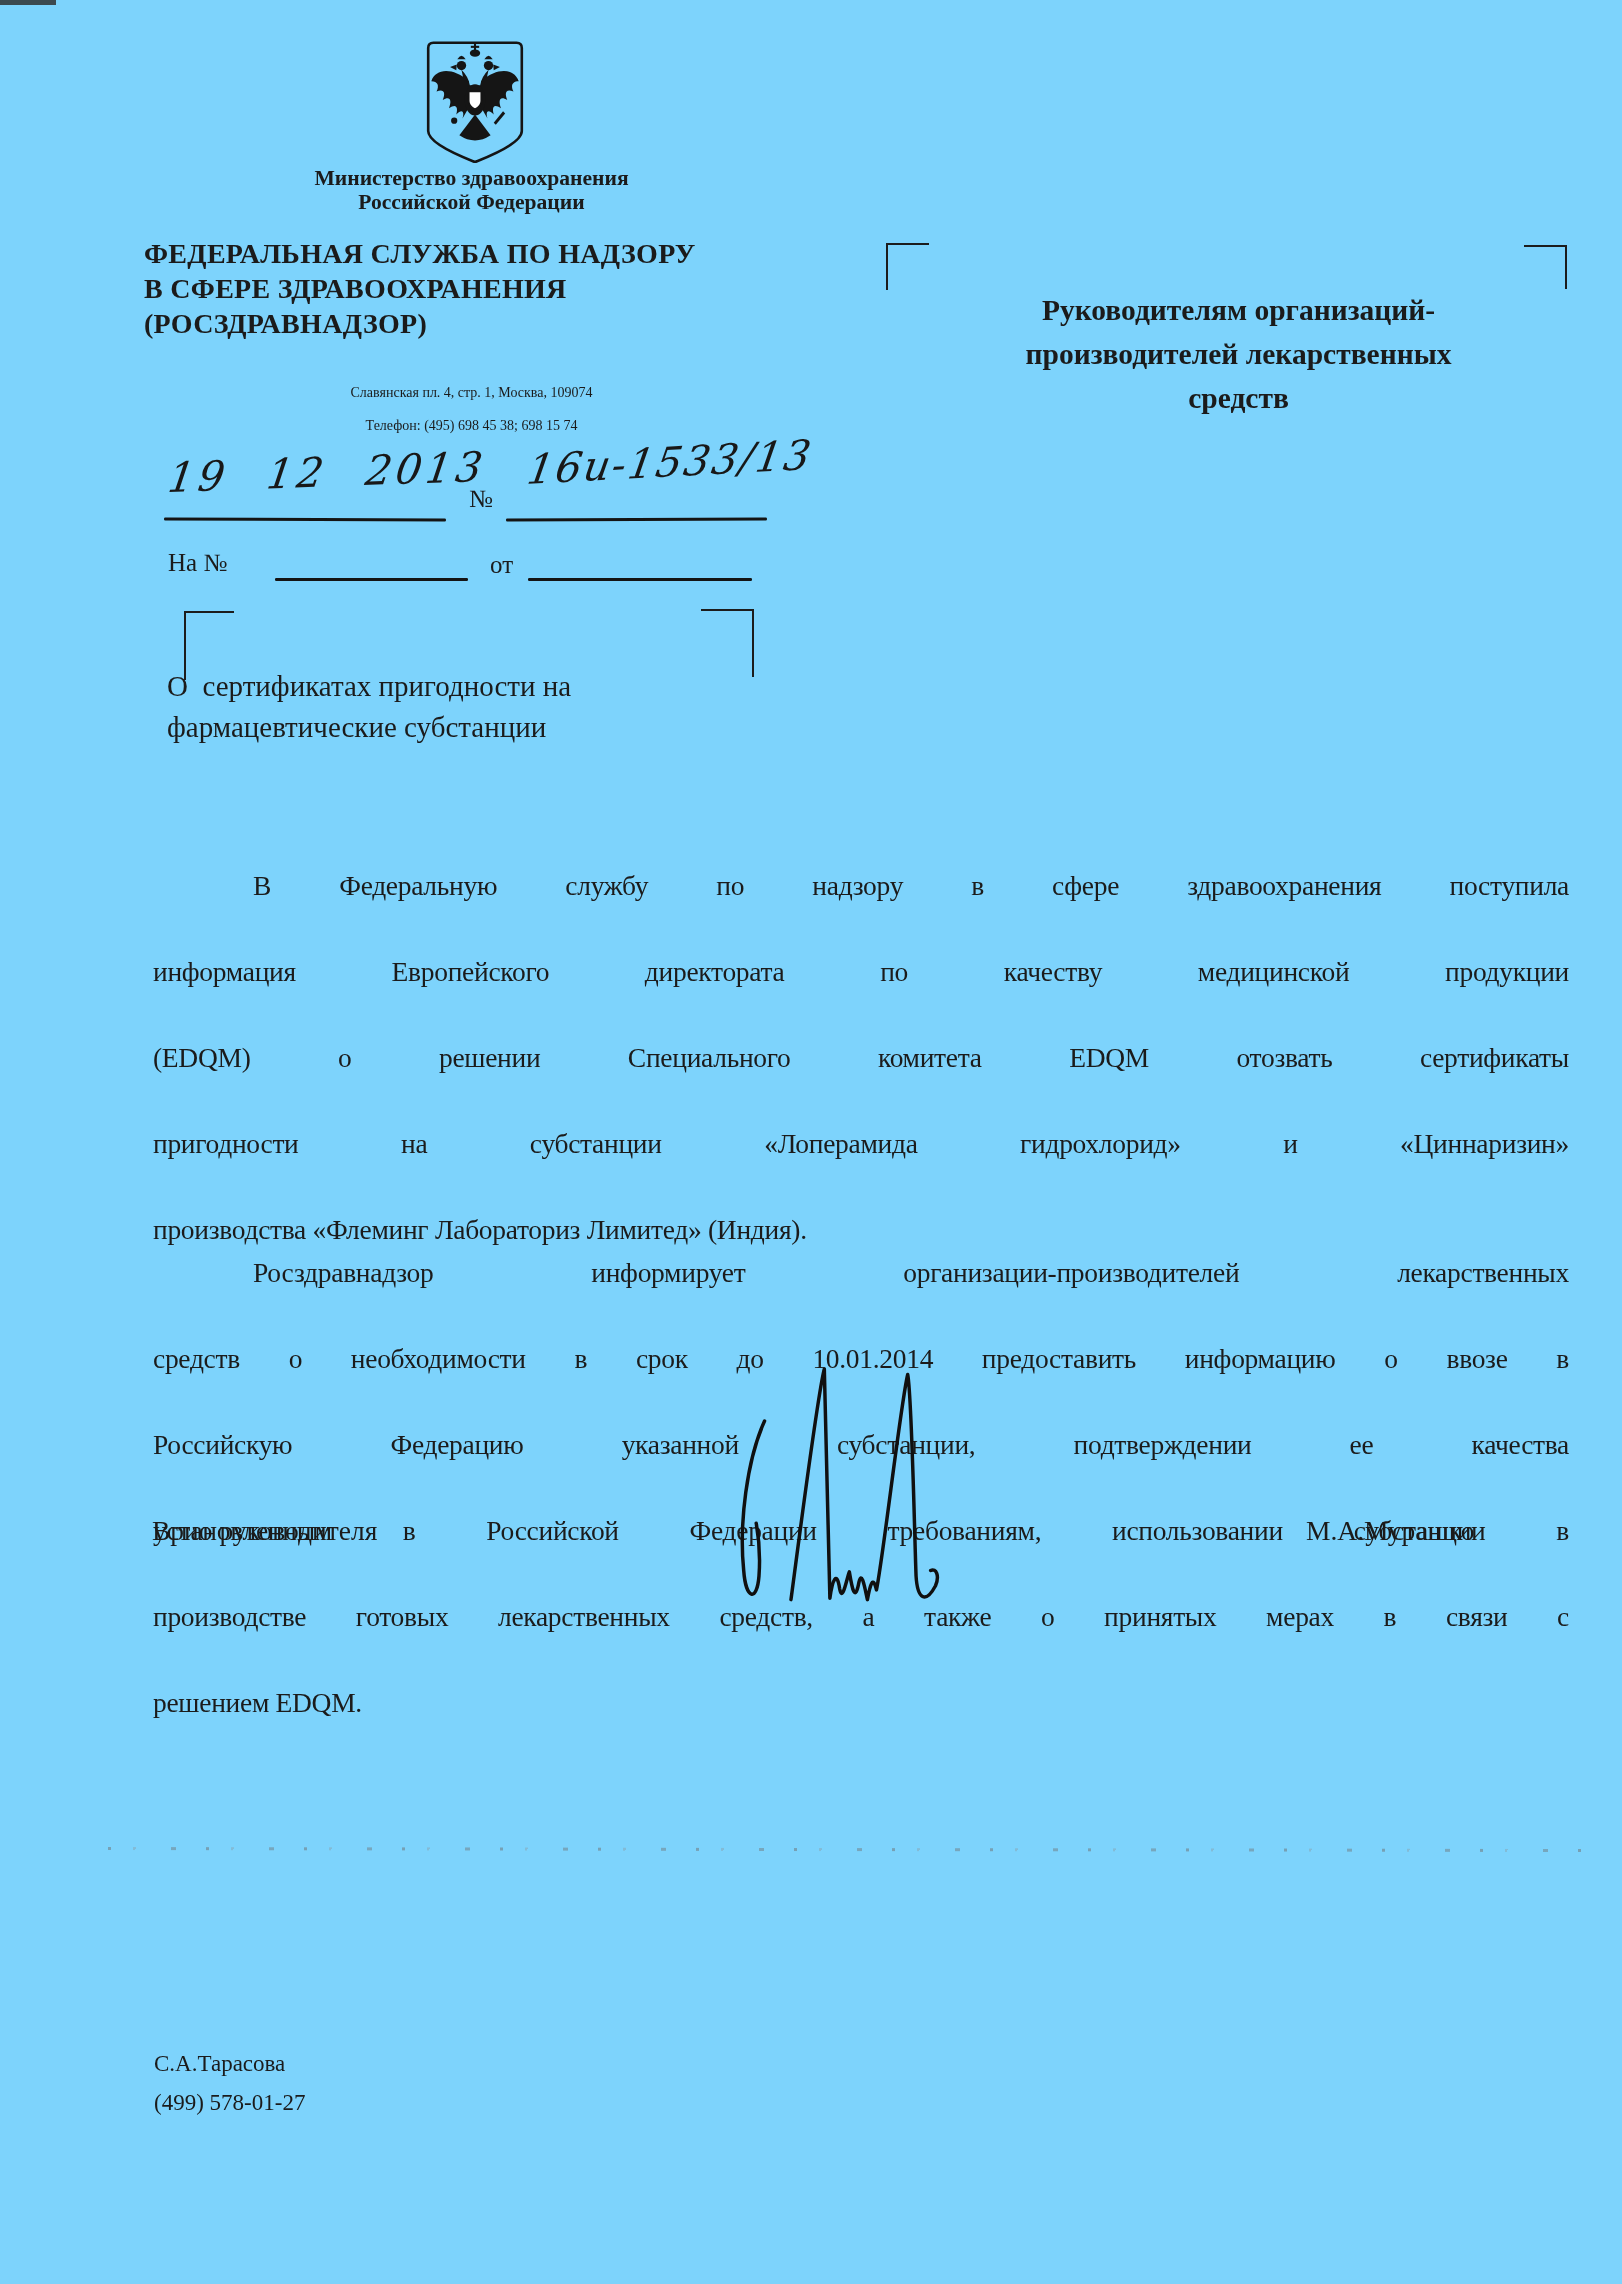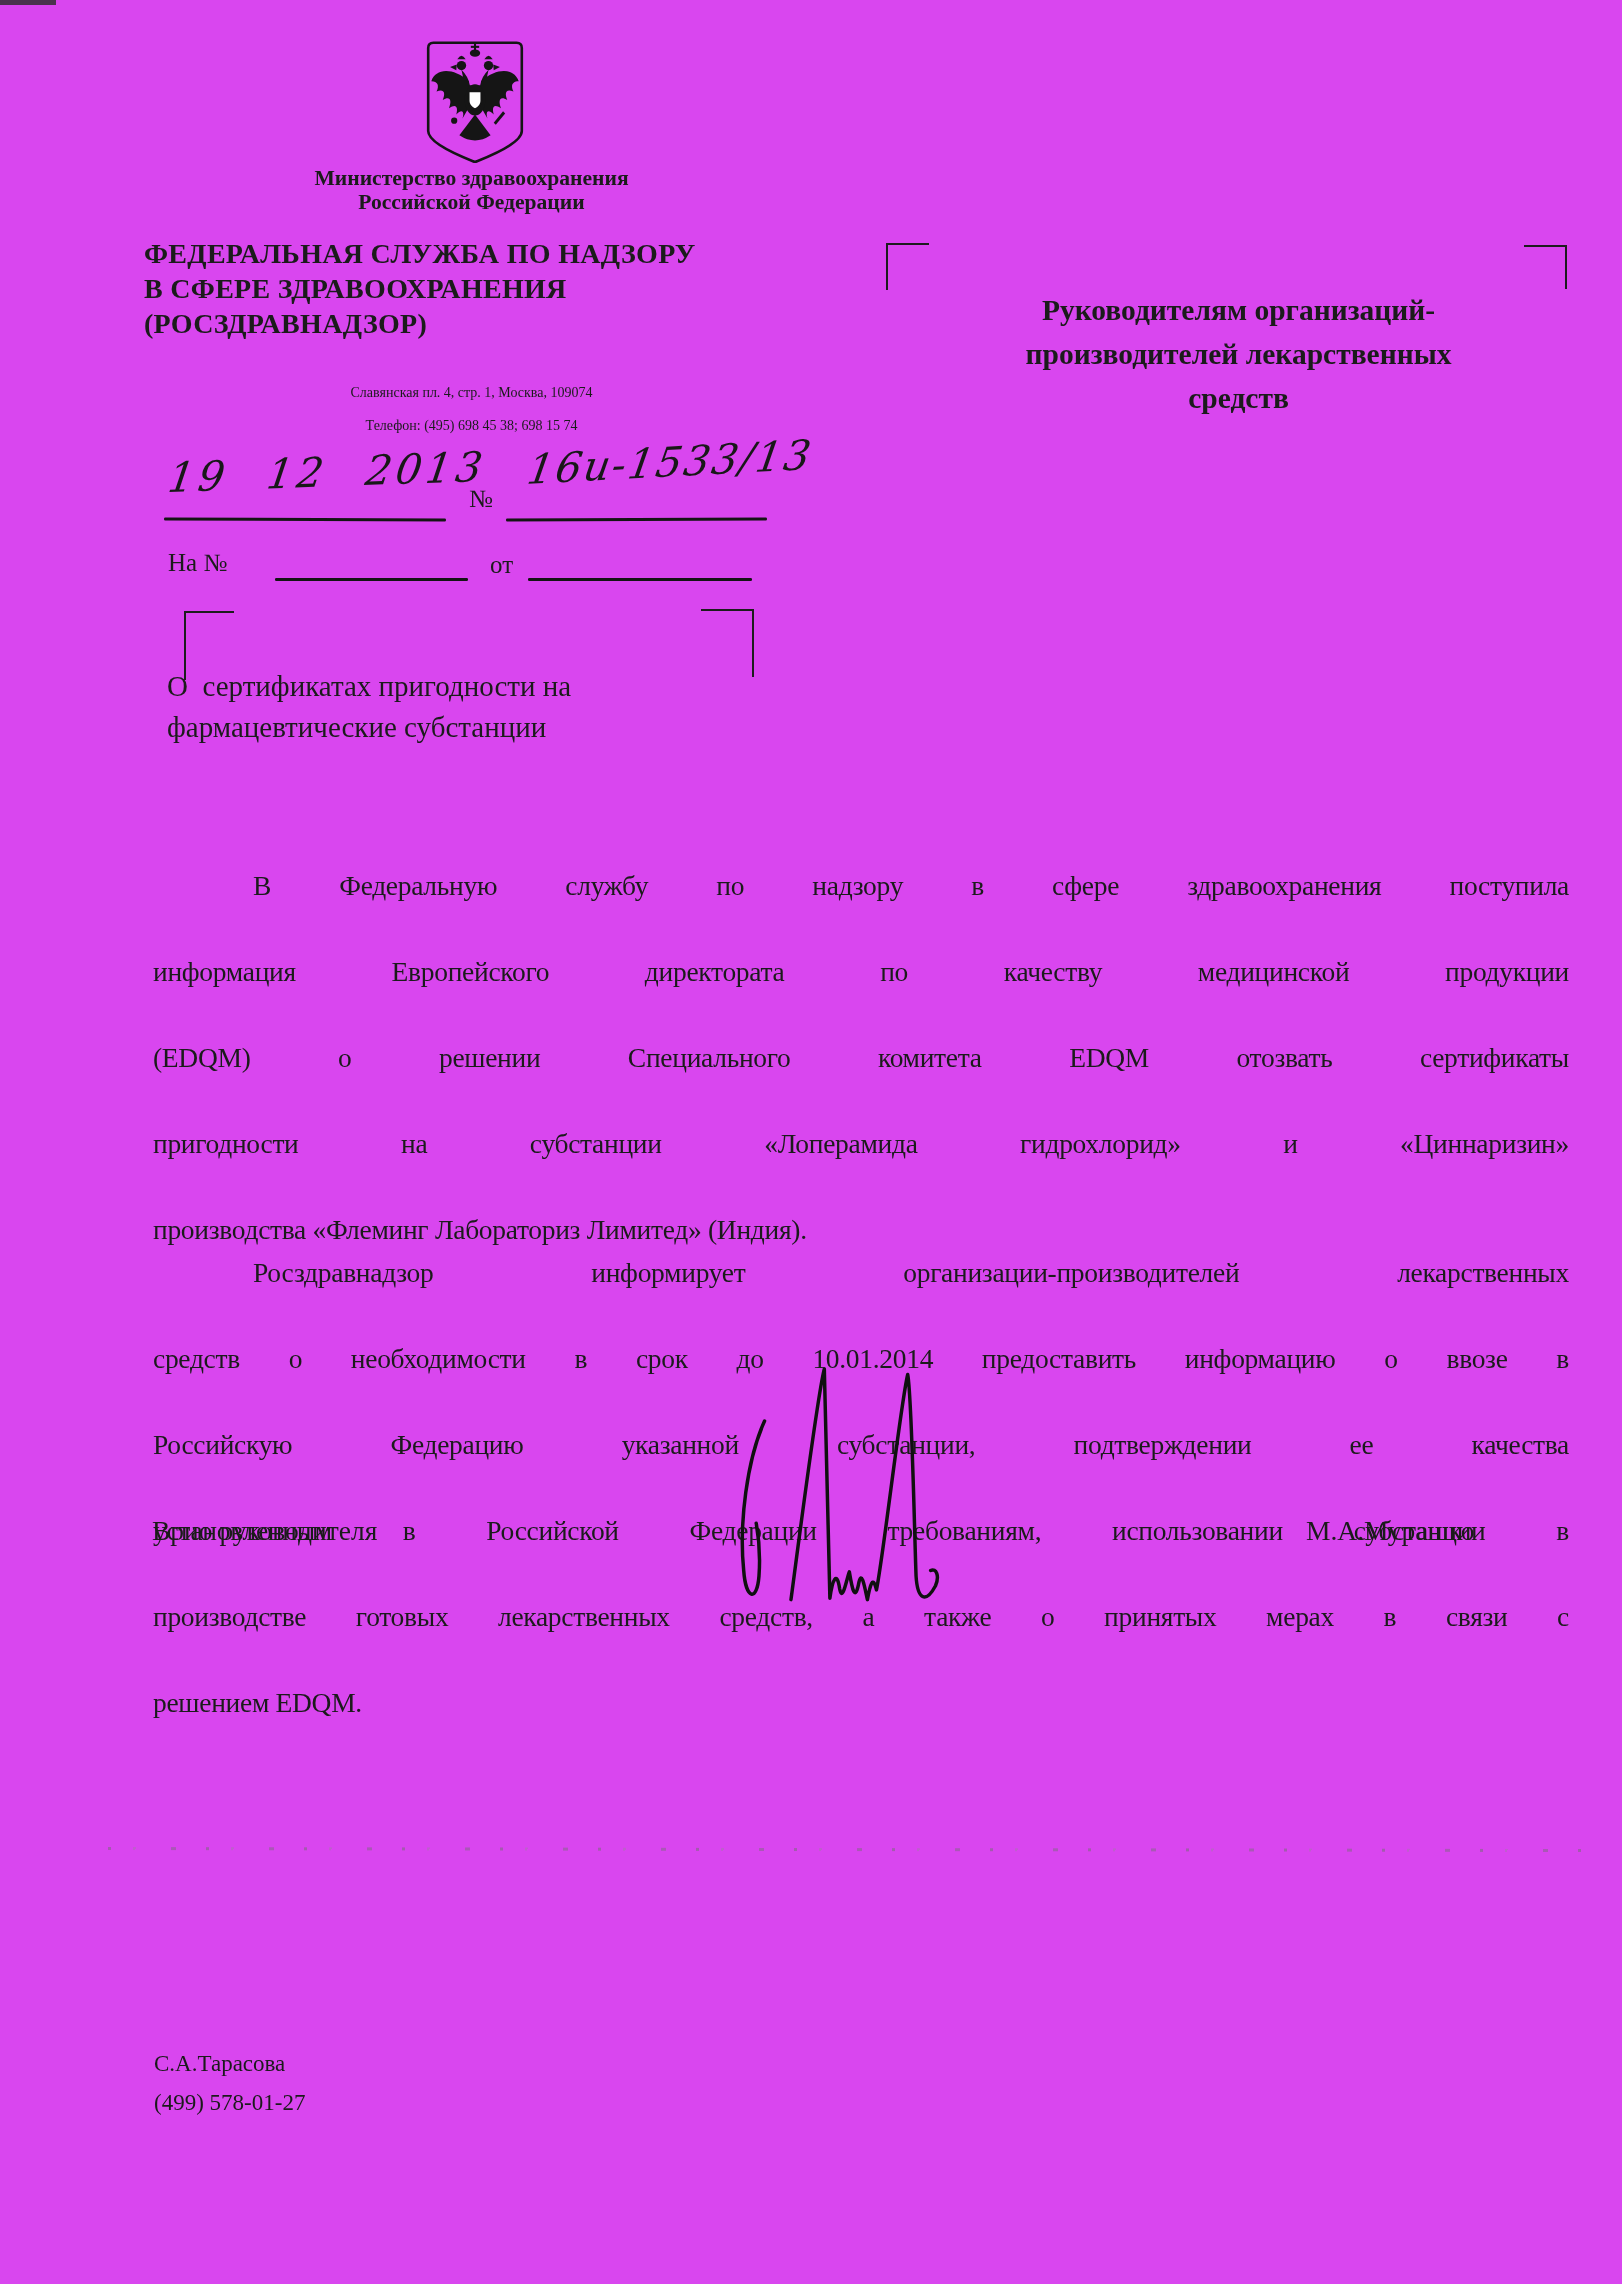--- a/index.html
+++ b/index.html
@@ -1,18 +1,18 @@
 <!DOCTYPE html>
 <html lang="ru" style="font-size:10.5px"><head>
 <meta charset="utf-8">
 <style>
   html,body { margin:0; padding:0; background:#9a9a9a; }
   .page {
     position:relative; width:1622px; height:2284px; margin:0 auto;
-    background:#d946ef; color:#1b1b1b; overflow:hidden;
+    background:#7dd3fc; color:#1b1b1b; overflow:hidden;
     font-family:"Liberation Serif","DejaVu Serif",serif;
   }
   .abs { position:absolute; }
 
   
   .emblem { left:423px; top:38px; width:104px; height:130px; }
   .ministry {
     left:144px; top:166px; width:655px; text-align:center;
     font-weight:bold; font-size:21.6px; line-height:24px; letter-spacing:0px;
   }

